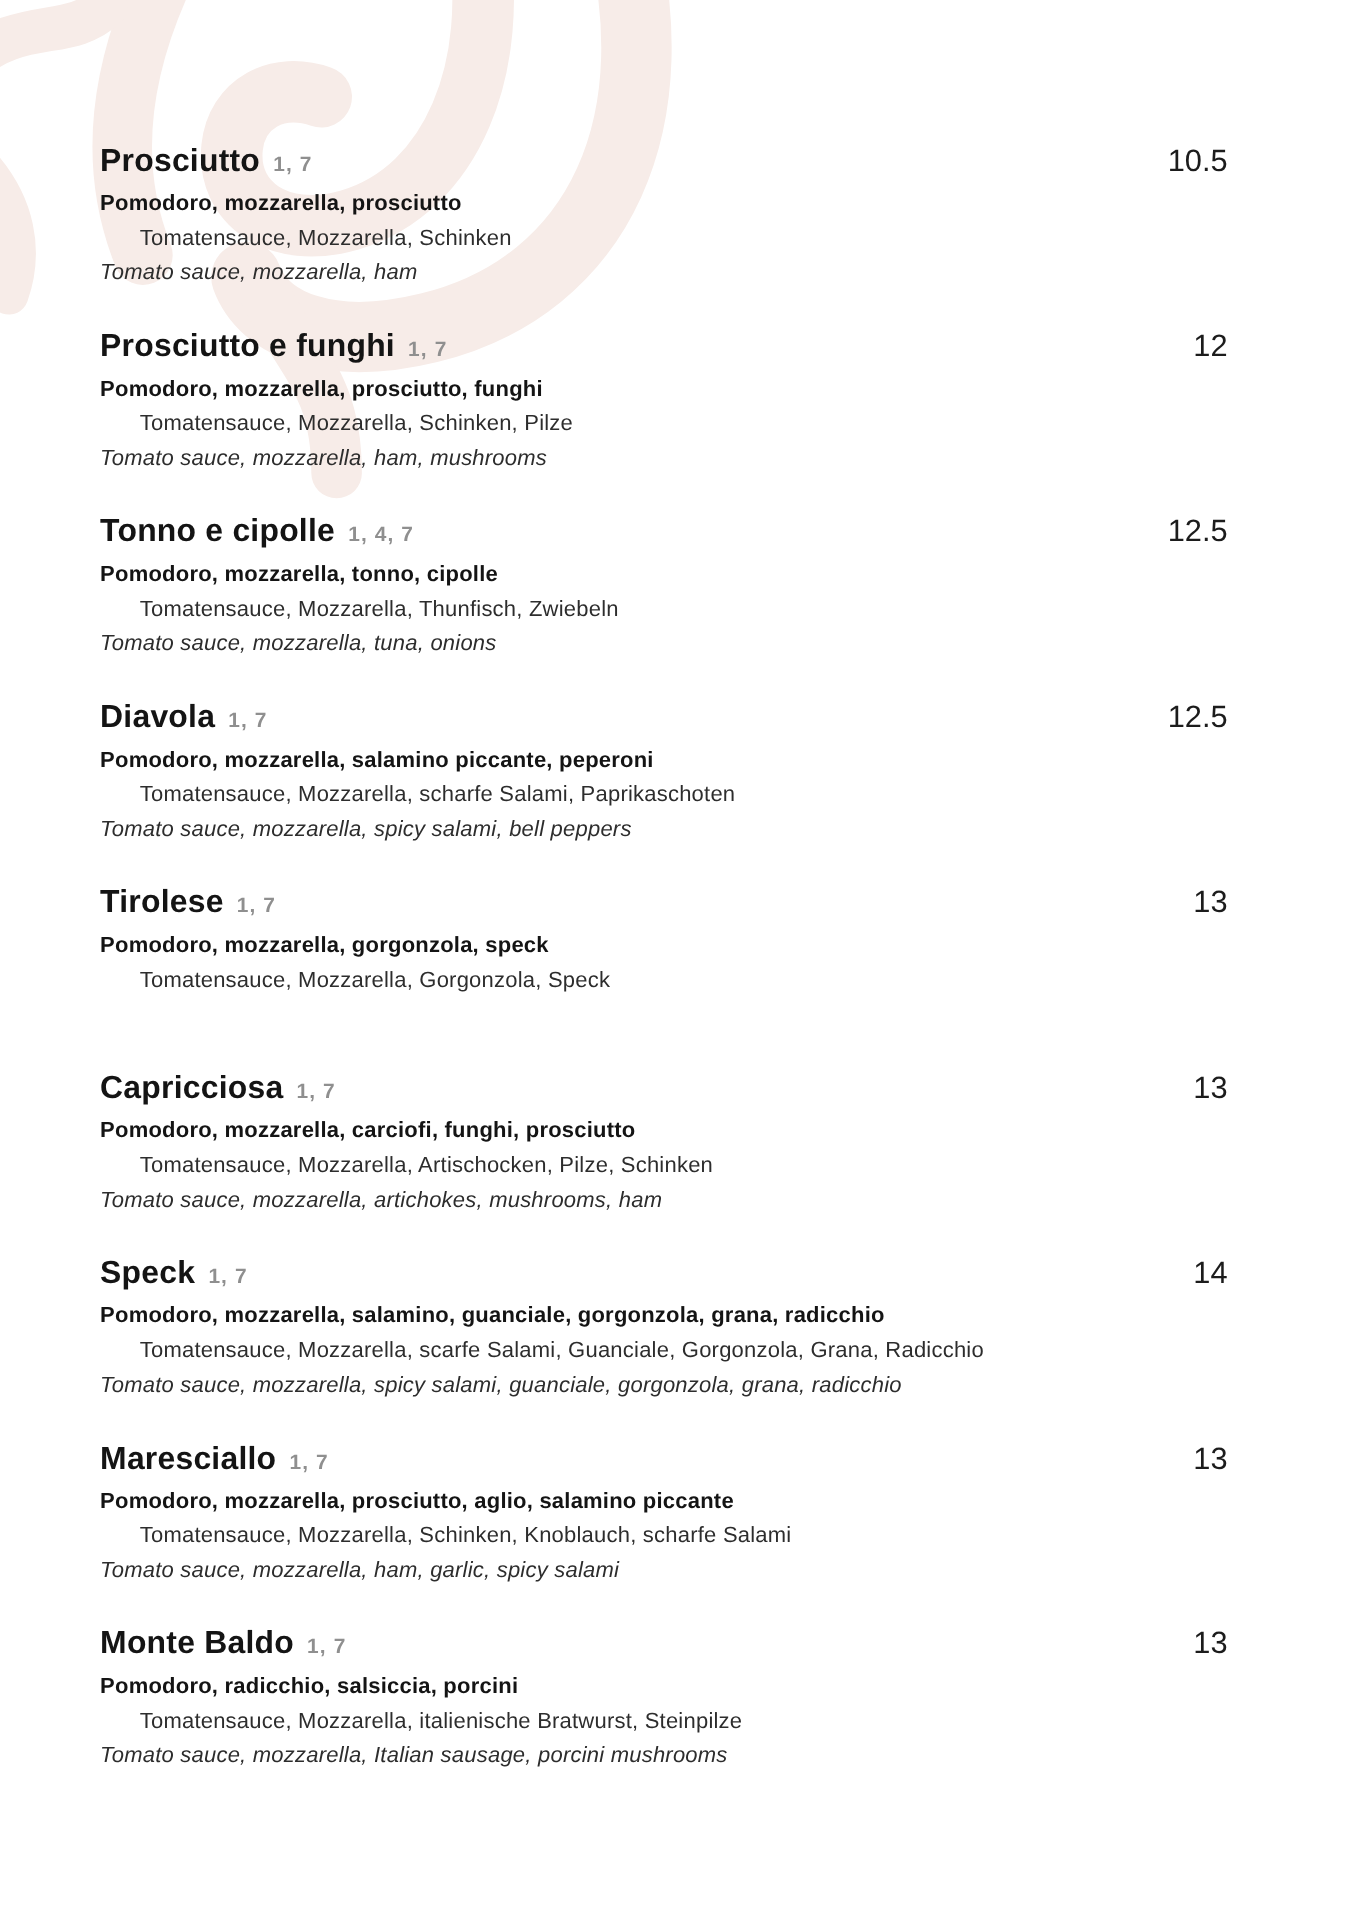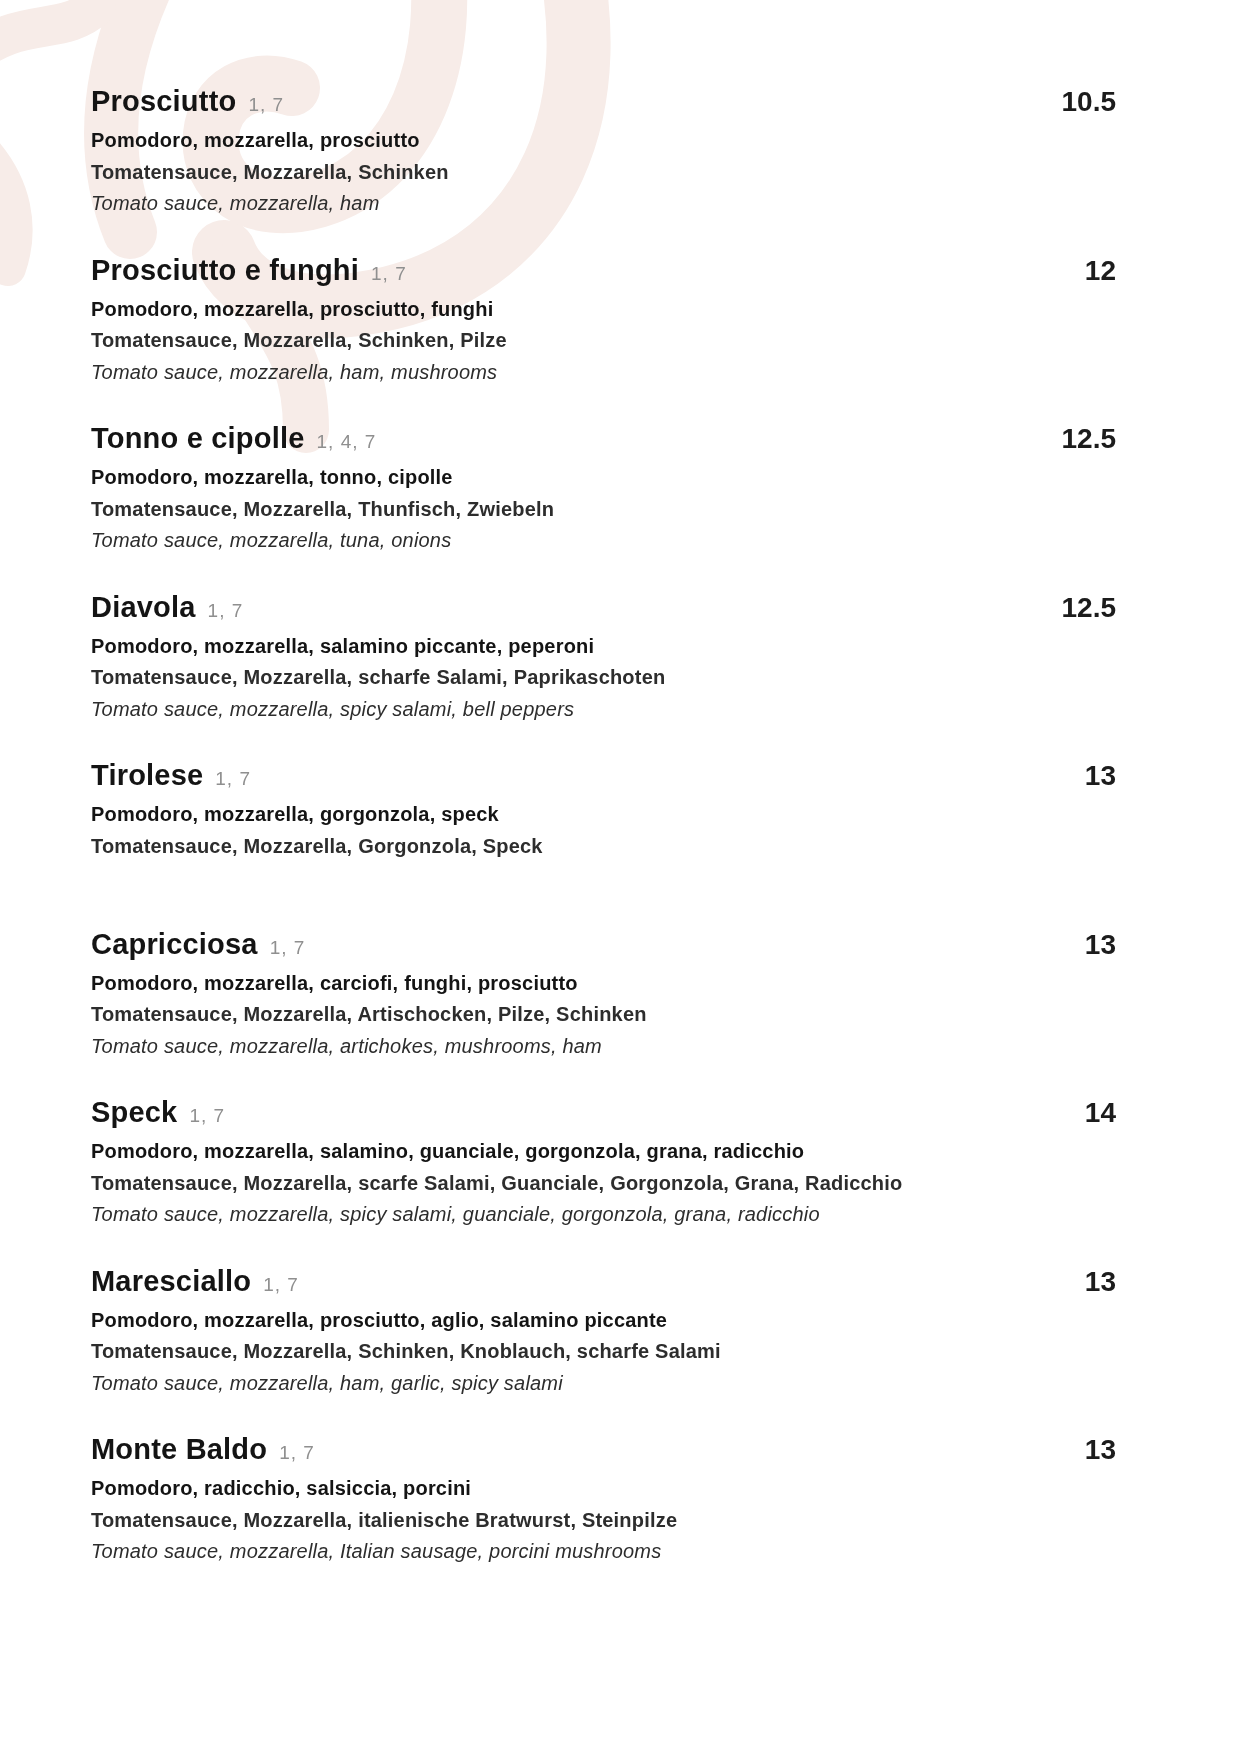--- a/index.html
+++ b/index.html
@@ -40,45 +40,47 @@
     white-space: nowrap;
   }
   .name {
     font-size: 29px;
     font-weight: 700;
     color: #141414;
     letter-spacing: 0.2px;
   }
   .allergens {
     font-size: 19px;
-    font-weight: 400;
+    font-weight: 700;
     color: #8f8f8f;
     margin-left: 12px;
     letter-spacing: 1px;
   }
   .price {
     margin-left: auto;
     font-size: 28px;
-    font-weight: 700;
+    font-weight: 400;
     color: #1c1c1c;
+    margin-top: 44px;
   }
   .desc {
     font-size: 20px;
     line-height: 31.5px;
     letter-spacing: 0.2px;
     white-space: nowrap;
   }
   .desc-it {
     font-weight: 700;
     color: #141414;
     margin-top: 4px;
   }
   .desc-de {
-    font-weight: 700;
+    font-weight: 400;
     color: #2d2d2d;
+    margin-left: 36px;
   }
   .desc-en {
     font-weight: 400;
     font-style: italic;
     color: #2d2d2d;
   }
 </style>
 </head>
 <body>
 

